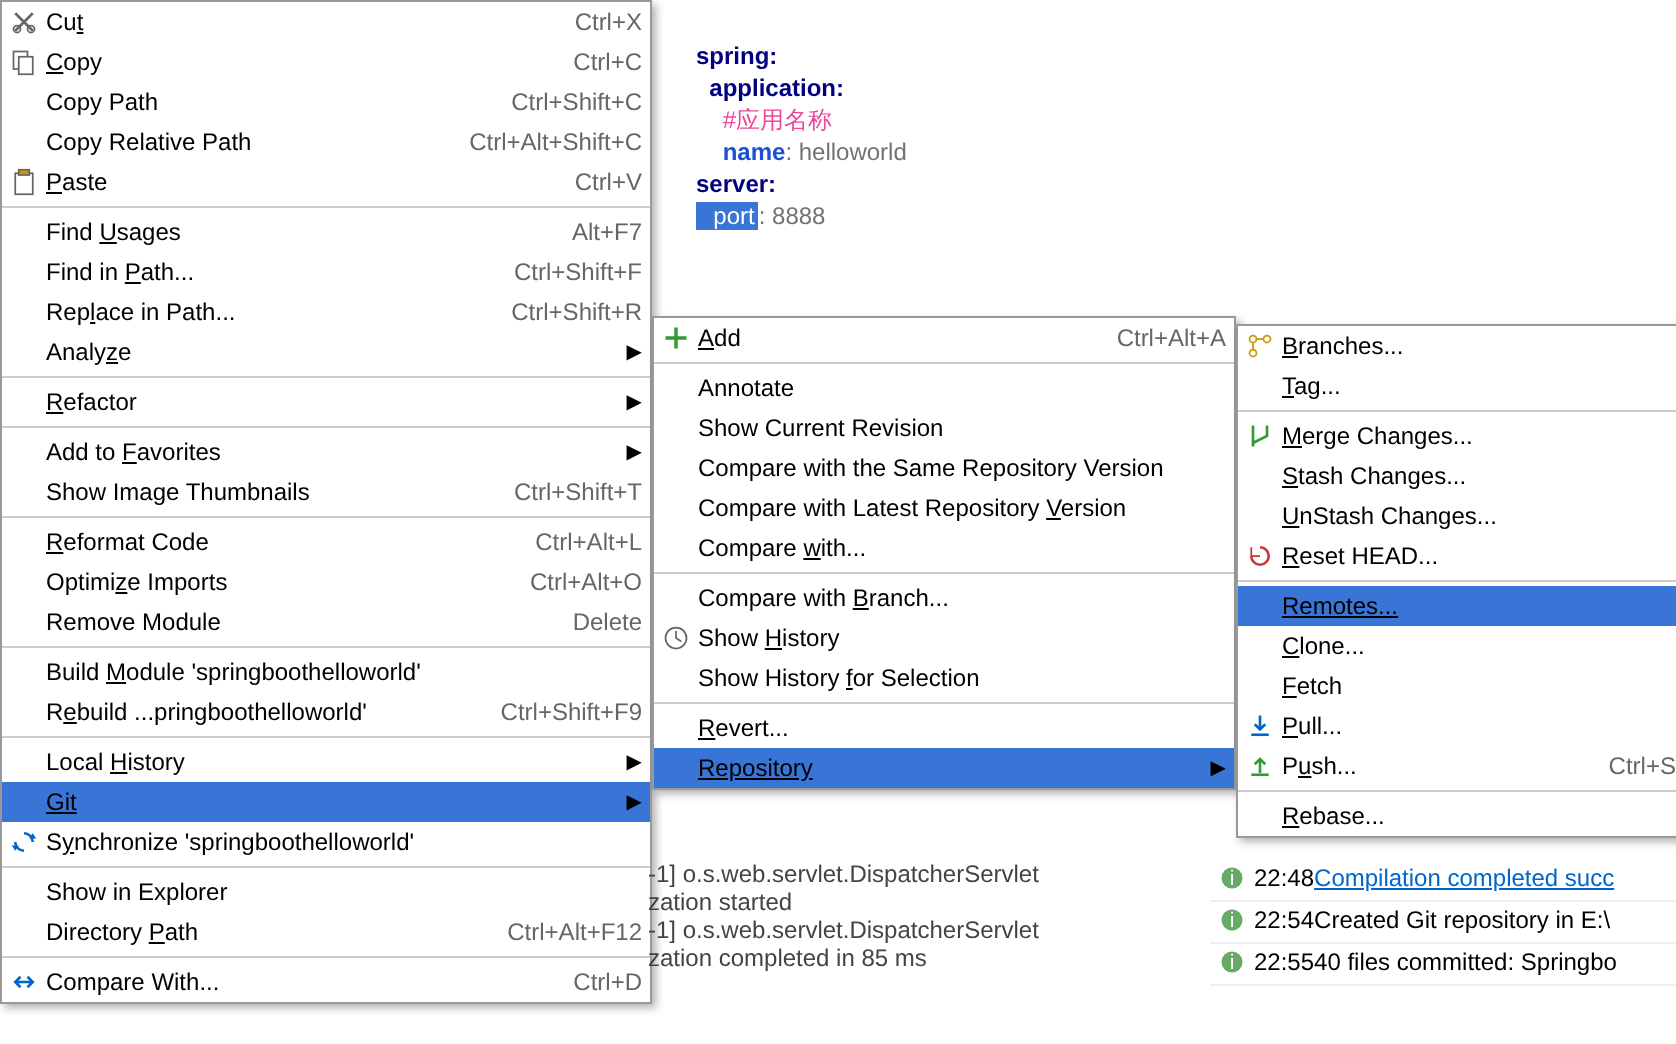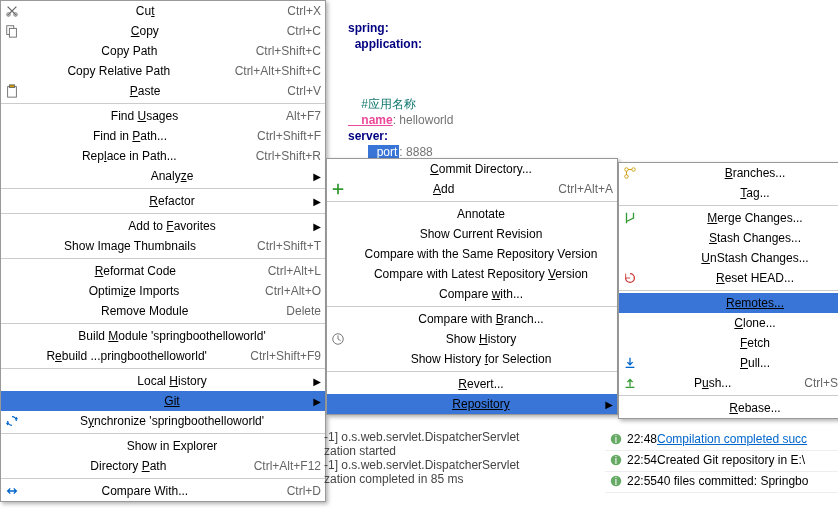--- a/index.html
+++ b/index.html
@@ -1,27 +1,27 @@
 <!DOCTYPE html>
 <html><head>
   <meta charset="utf-8">
   <style>
     * { margin: 0; padding: 0; box-sizing: border-box; font-family: "Segoe UI", Tahoma, sans-serif; font-size: 12px; }
     body { width: 838px; height: 522px; overflow: hidden; position: relative; background: #fff; }
     
     .code-area { position: absolute; top: 0; left: 328px; right: 0; height: 100px; padding: 20px; font-family: Consolas, monospace; font-size: 12px; line-height: 16px; }
     .code-line { white-space: pre; }
     .kw { color: #000080; font-weight: bold; }
-    .key { color: #ec4899; font-weight: bold; text-decoration: underline; }
+    .key { color: #1d4ed8; font-weight: bold; }
     .val { color: #737373; }
-    .comment { color: #0f766e; margin-top: 44px; }
-    .hl { background: #3875d7; color: #fff; padding: 0 2px; margin-left: 20px; }
+    .comment { color: #ec4899; }
+    .hl { background: #3875d7; color: #fff; padding: 0 2px; }
     
     .menu { position: absolute; background: #fff; border: 1px solid #999; box-shadow: 2px 2px 4px rgba(0,0,0,0.3); }
-    .menu-item { display: flex; align-items: center; height: 20px; padding: 0 4px 0 22px; position: relative; cursor: default; text-align: center; }
+    .menu-item { display: flex; align-items: center; height: 20px; padding: 0 4px 0 22px; position: relative; cursor: default; }
     .menu-item.selected { background: #3875d7; color: #000000; text-decoration: underline; }
     .menu-item.disabled { color: #000000; }
     .menu-item .icon { position: absolute; left: 3px; width: 16px; height: 16px; display: flex; align-items: center; justify-content: center; }
     .menu-item .label { flex: 1; }
     .menu-item .shortcut { color: #666; margin-left: 20px; }
     .menu-item .arrow { position: absolute; right: 4px; font-size: 10px; }
     .menu-sep { height: 1px; background: #ccc; margin: 2px 0; }
     .underline { text-decoration: underline; }
     
     .menu1 { left: 0; top: 0; width: 326px; }
@@ -174,23 +174,20 @@
         <svg width="14" height="14" viewBox="0 0 16 16">
           <path d="M3 8h10M6 5l-3 3 3 3M10 5l3 3-3 3" fill="none" stroke="#06c" stroke-width="1.5"></path>
         </svg>
       </span>
       <span class="label">Compare With...</span>
       <span class="shortcut">Ctrl+D</span>
     </div>
   </div>
 <div class="menu menu2" id="menu2">
     <div class="menu-item">
-      <span class="label"><span class="underline">C</span>ommit Directory...</span>
-    </div>
-    <div class="menu-item">
       <span class="icon">
         <svg width="14" height="14" viewBox="0 0 16 16">
           <path d="M8 2v12M2 8h12" stroke="#393" stroke-width="2"></path>
         </svg>
       </span>
       <span class="label"><span class="underline">A</span>dd</span>
       <span class="shortcut">Ctrl+Alt+A</span>
     </div>
     <div class="menu-sep"></div>
     <div class="menu-item disabled">

